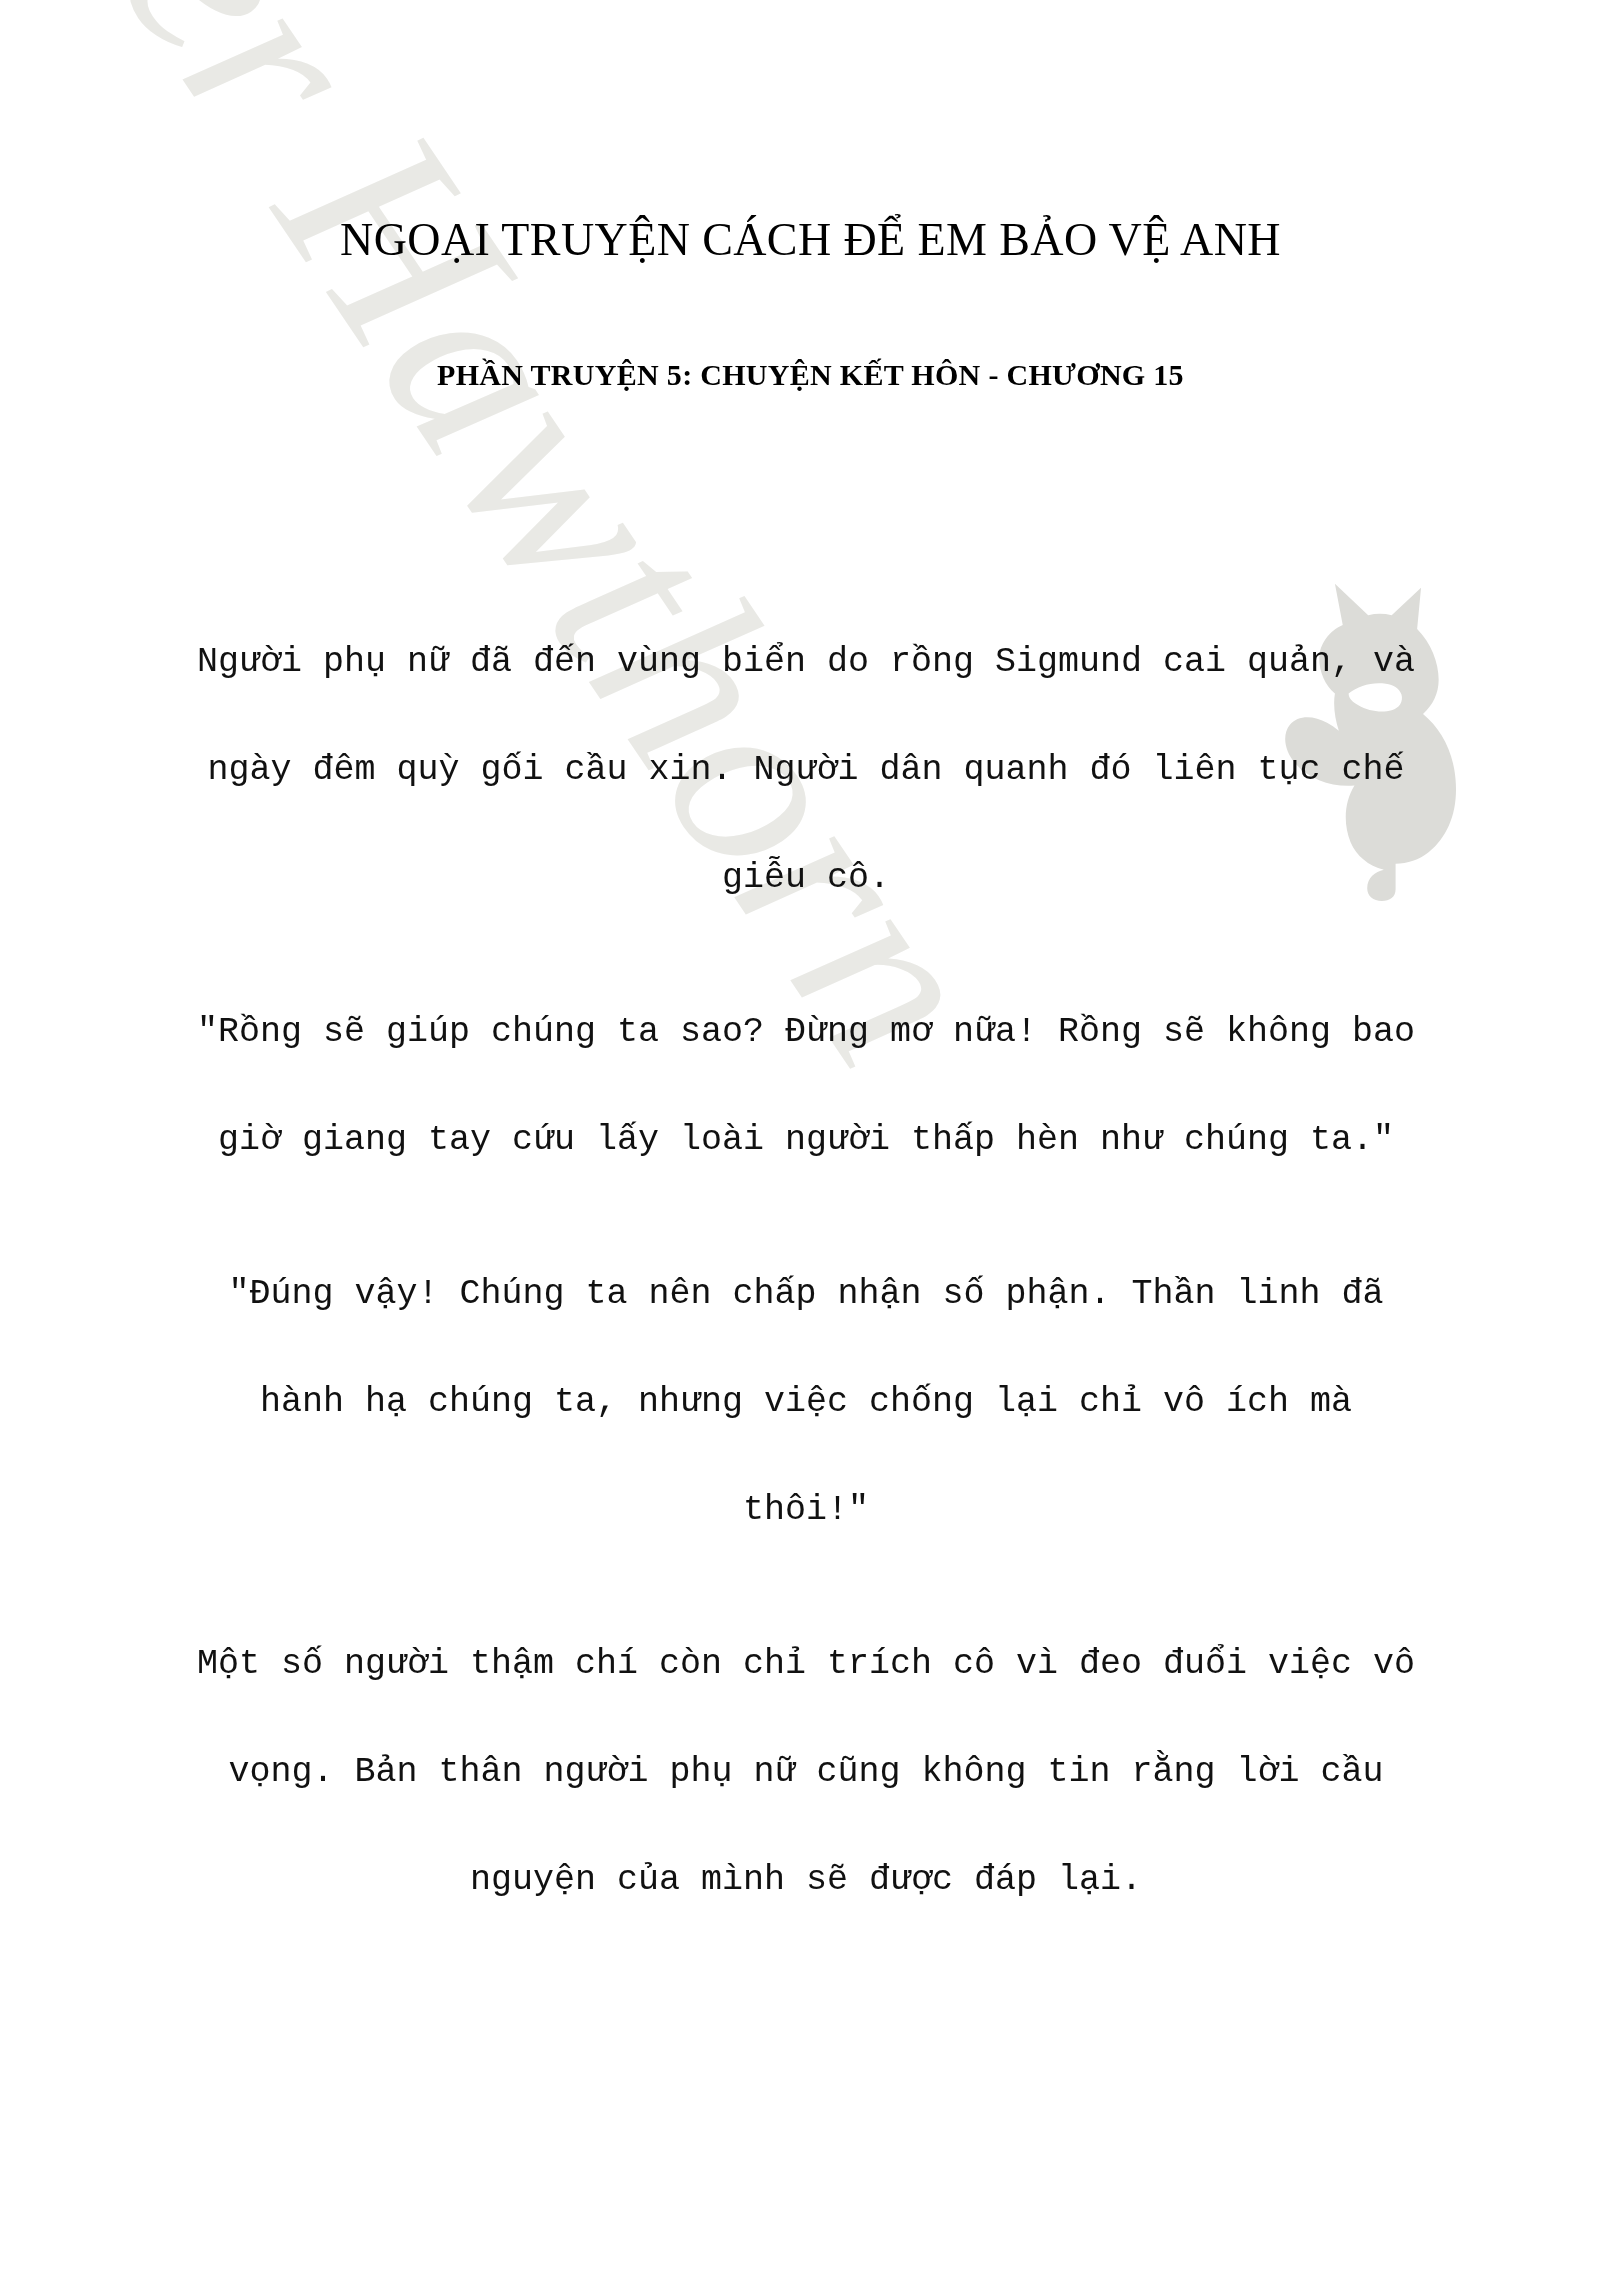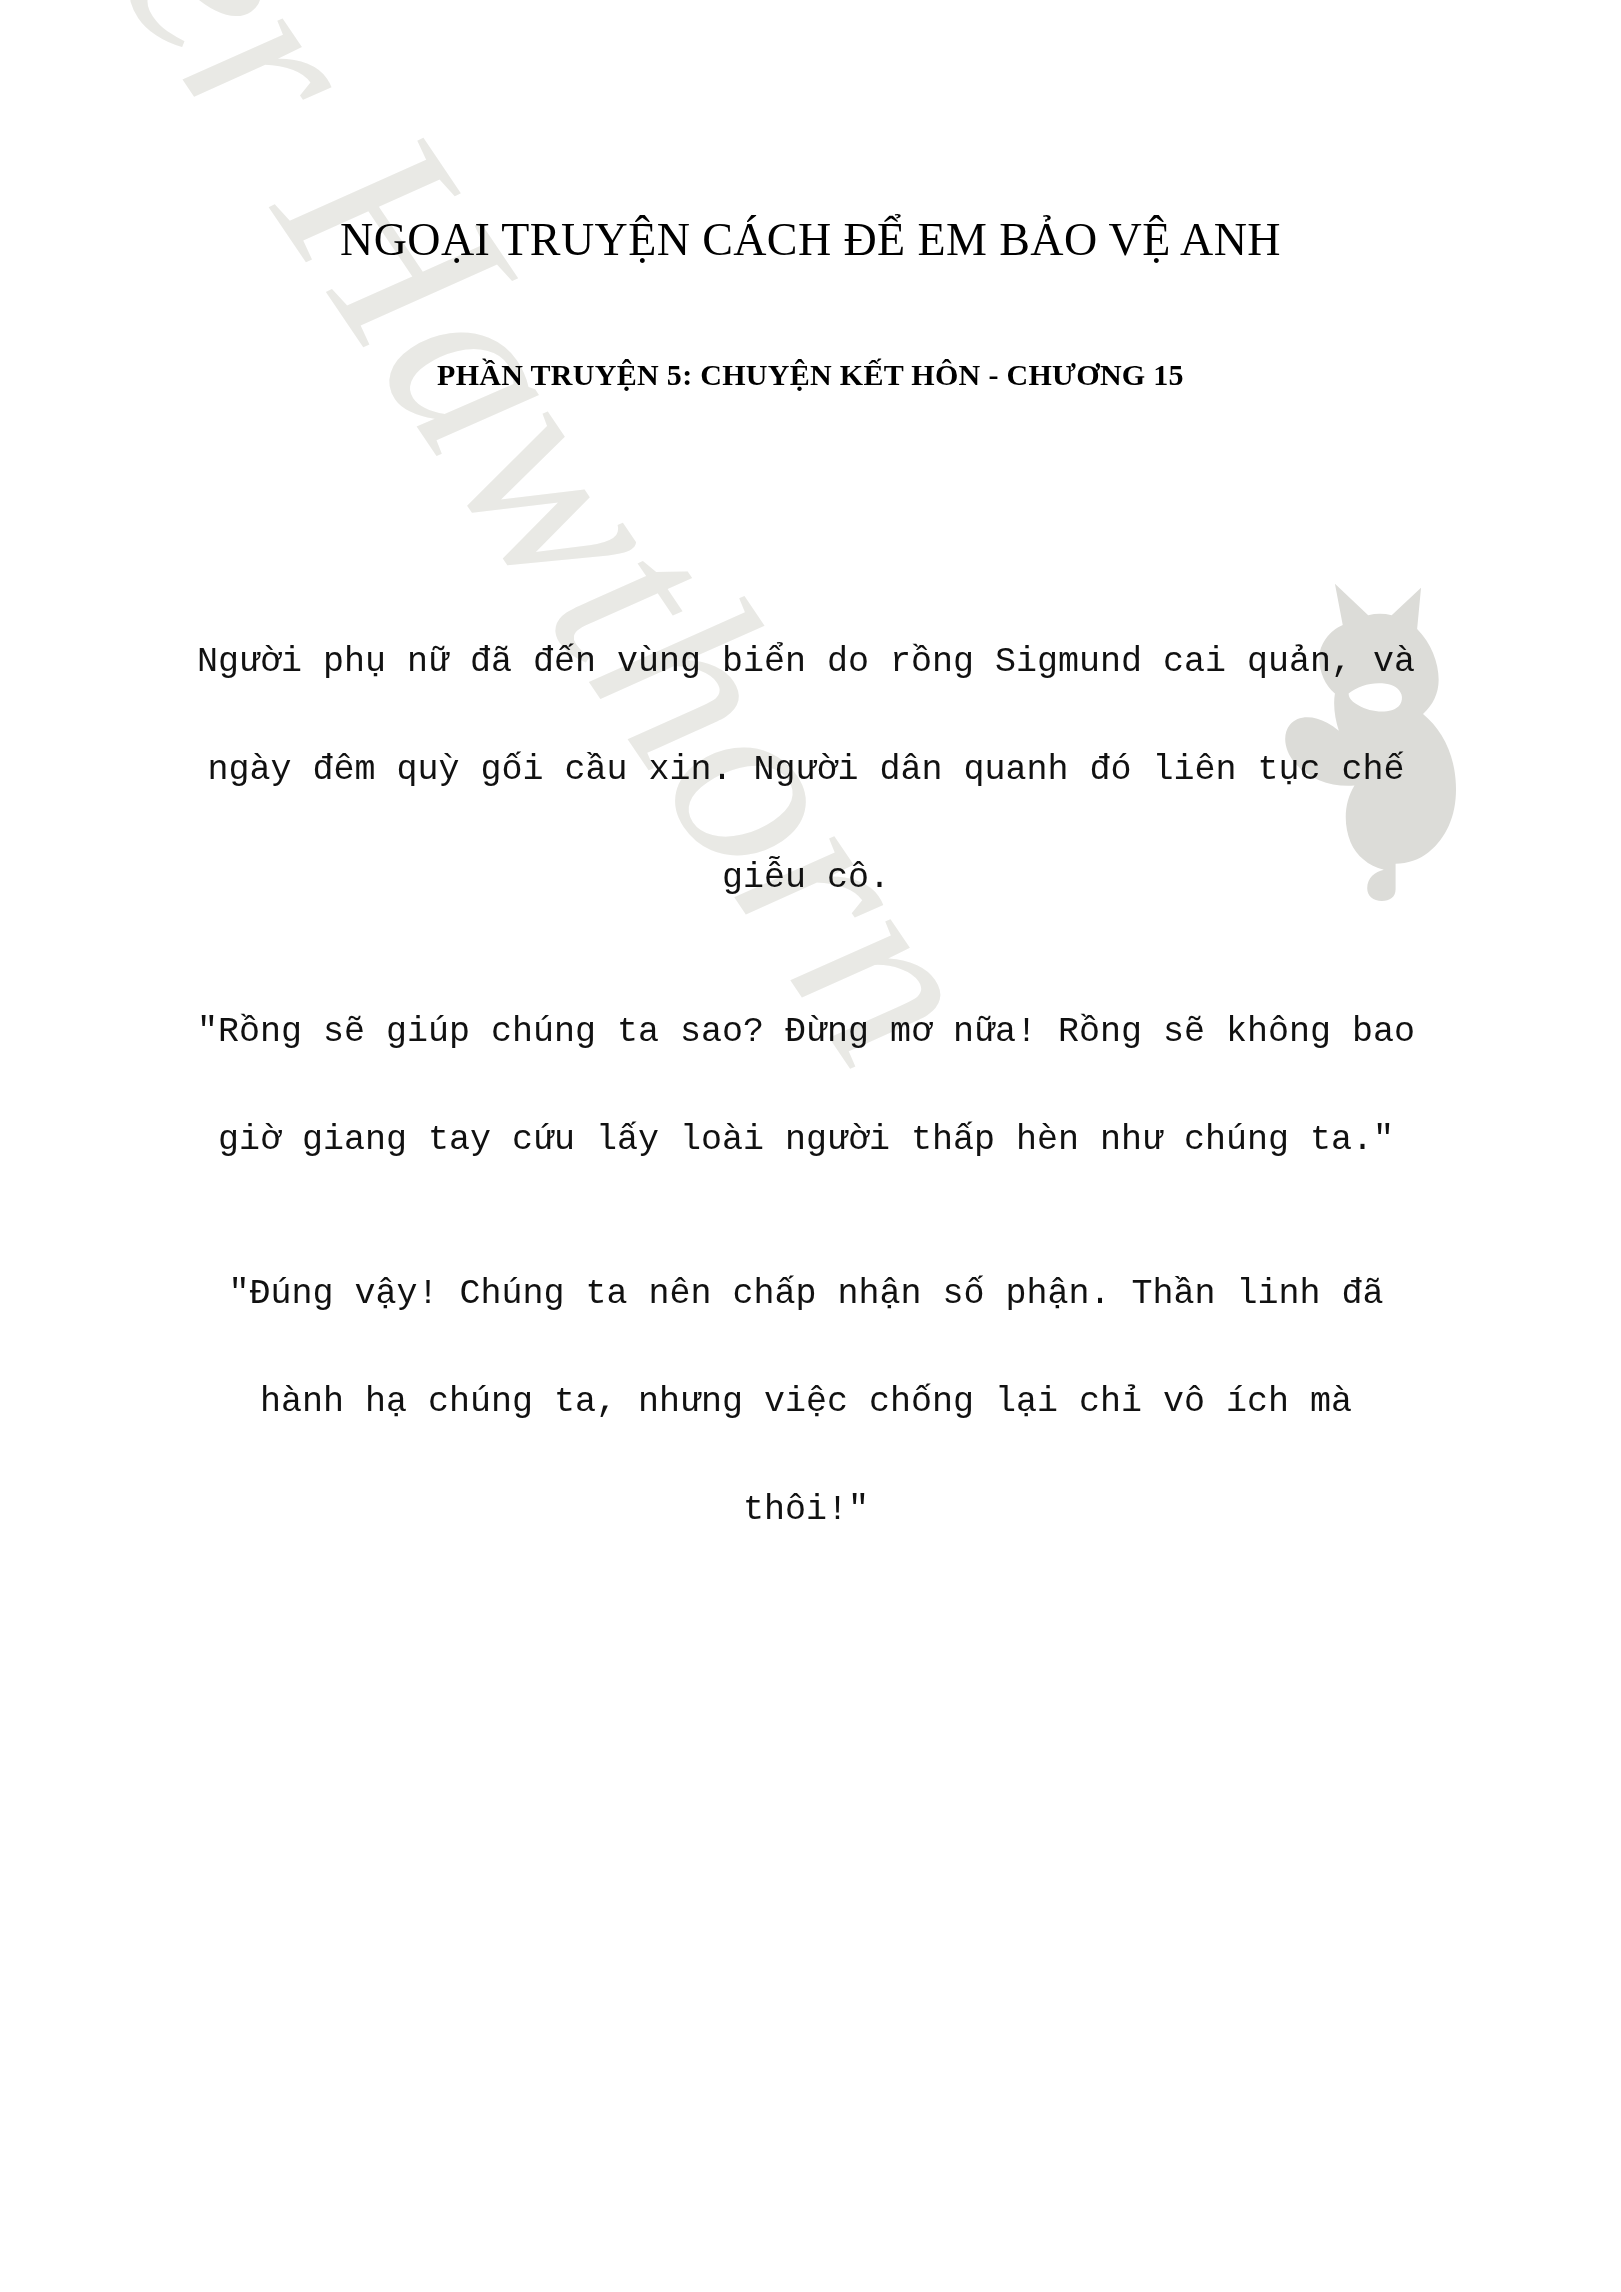--- a/index.html
+++ b/index.html
@@ -152,17 +152,18 @@
   <div class="content">
 
     <h1 class="doc-title">NGOẠI TRUYỆN CÁCH ĐỂ EM BẢO VỆ ANH</h1>
 
     <h2 class="doc-subtitle">PHẦN TRUYỆN 5: CHUYỆN KẾT HÔN - CHƯƠNG 15</h2>
 
     <div class="body-block">
       <p class="para">Người phụ nữ đã đến vùng biển do rồng Sigmund cai quản, và ngày đêm quỳ gối cầu xin. Người dân quanh đó liên tục chế giễu cô.</p>
       <p class="para">"Rồng sẽ giúp chúng ta sao? Đừng mơ nữa! Rồng sẽ không bao giờ giang tay cứu lấy loài người thấp hèn như chúng ta."</p>
       <p class="para">"Đúng vậy! Chúng ta nên chấp nhận số phận. Thần linh đã hành hạ chúng ta, nhưng việc chống lại chỉ vô ích mà thôi!"</p>
+      <p class="para">Một số người thậm chí còn chỉ trích cô vì đeo đuổi việc vô vọng. Bản thân người phụ nữ cũng không tin rằng lời cầu nguyện của mình sẽ được đáp lại.</p>
     </div>
 
   </div>
 </div>
 
 
 </body></html>

